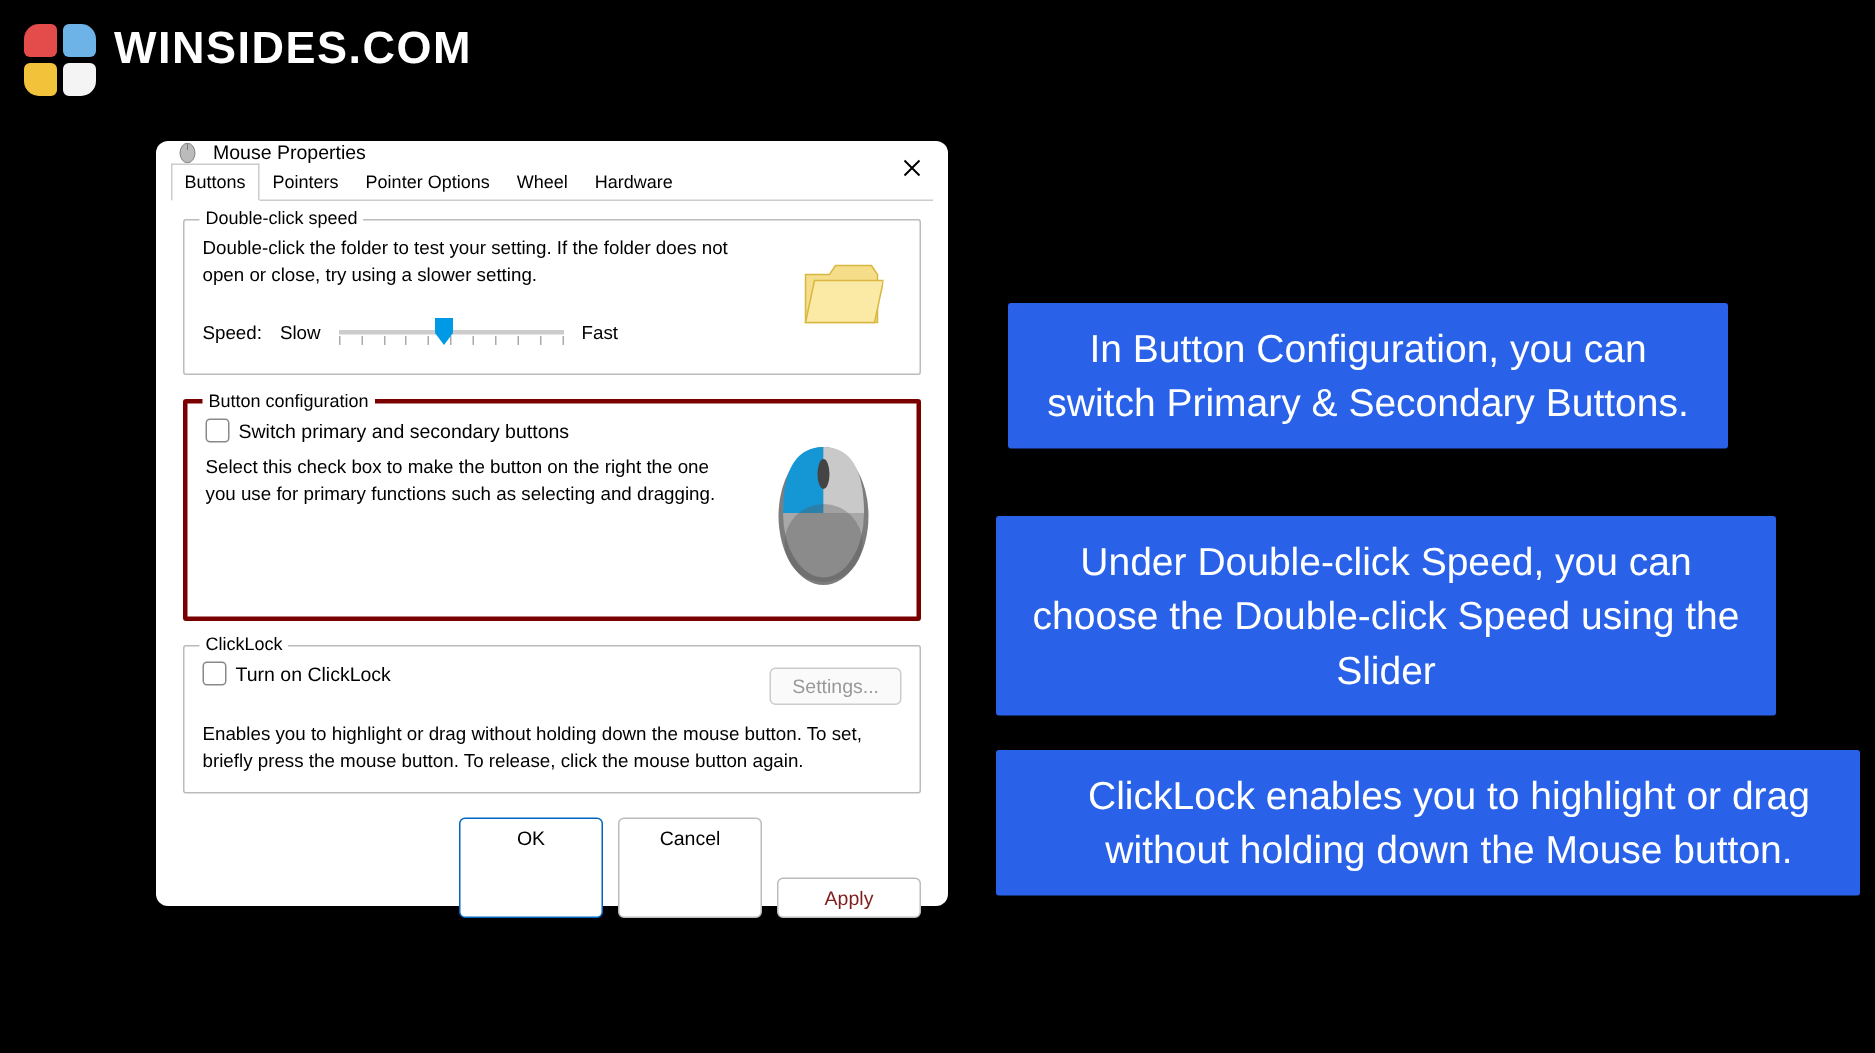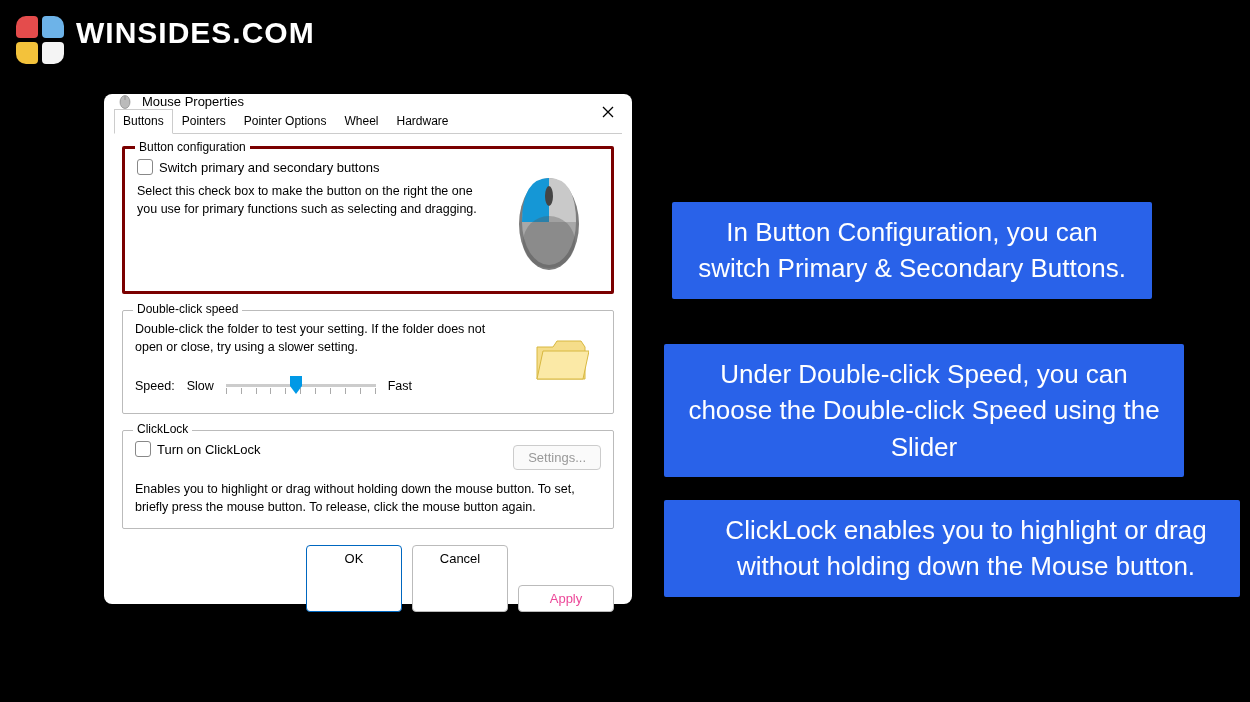--- a/index.html
+++ b/index.html
@@ -199,21 +199,21 @@
     padding: 5px 0;
     width: 96px;
     text-align: center;
     font-size: 13px;
     border: 1px solid #bbb;
     border-radius: 4px;
     background: #fff;
     cursor: pointer;
   }
   .btn.primary { border: 1px solid #0067c0; color: #000; }
-  .btn.disabled { color: #ec4899; margin-top: 40px; }
+  .btn.disabled { color: #7f1d1d; margin-top: 40px; }
 
   
   .callout {
     position: absolute;
     background: #2962e9;
     color: #fff;
     font-size: 26px;
     padding: 12px 20px;
     text-align: center;
     line-height: 1.4;
@@ -256,43 +256,20 @@
   <div class="tabs">
     <div class="tab active">Buttons</div>
     <div class="tab">Pointers</div>
     <div class="tab">Pointer Options</div>
     <div class="tab">Wheel</div>
     <div class="tab">Hardware</div>
   </div>
 
   <div class="tab-content">
 
-    <div class="group highlight">
-      <div class="group-title">Button configuration</div>
-      <div class="group-row">
-        <div class="group-col">
-          <div class="checkbox-row">
-            <div class="chk"></div>
-            <span>Switch primary and secondary buttons</span>
-          </div>
-          <div class="desc">Select this check box to make the button on the right the one you use for primary functions such as selecting and dragging.</div>
-        </div>
-        <div class="mouse-illus">
-          <svg width="80" height="110" viewBox="0 0 80 110">
-            <ellipse cx="40" cy="60" rx="30" ry="46" fill="#7d7d7d"></ellipse>
-            <ellipse cx="40" cy="58" rx="27" ry="43" fill="#a8a8a8"></ellipse>
-            <path d="M40 14 Q13 14 13 58 L40 58 Z" fill="#1597d6"></path>
-            <path d="M40 14 Q67 14 67 58 L40 58 Z" fill="#c9c9c9"></path>
-            <ellipse cx="40" cy="32" rx="4" ry="10" fill="#444"></ellipse>
-            <ellipse cx="40" cy="78" rx="26" ry="26" fill="#555" opacity="0.35"></ellipse>
-          </svg>
-        </div>
-      </div>
-    </div>
-
     <div class="group">
       <div class="group-title">Double-click speed</div>
       <div class="group-row">
         <div class="group-col">
           <div class="desc">Double-click the folder to test your setting. If the folder does not open or close, try using a slower setting.</div>
           <div class="speed-row">
             <span>Speed:</span>
             <span>Slow</span>
             <div class="slider-wrap">
               <div class="track"></div>
@@ -320,20 +297,43 @@
         </div>
         <div class="folder-illus">
           <svg width="56" height="48" viewBox="0 0 56 48">
             <path d="M4 10 L20 10 L24 4 L48 4 L52 10 L52 42 L4 42 Z" fill="#f5dd8a" stroke="#d8b840" stroke-width="1"></path>
             <path d="M4 42 L10 14 L56 14 L50 42 Z" fill="#fbe9a6" stroke="#d8b840" stroke-width="1"></path>
           </svg>
         </div>
       </div>
     </div>
 
+    <div class="group highlight">
+      <div class="group-title">Button configuration</div>
+      <div class="group-row">
+        <div class="group-col">
+          <div class="checkbox-row">
+            <div class="chk"></div>
+            <span>Switch primary and secondary buttons</span>
+          </div>
+          <div class="desc">Select this check box to make the button on the right the one you use for primary functions such as selecting and dragging.</div>
+        </div>
+        <div class="mouse-illus">
+          <svg width="80" height="110" viewBox="0 0 80 110">
+            <ellipse cx="40" cy="60" rx="30" ry="46" fill="#7d7d7d"></ellipse>
+            <ellipse cx="40" cy="58" rx="27" ry="43" fill="#a8a8a8"></ellipse>
+            <path d="M40 14 Q13 14 13 58 L40 58 Z" fill="#1597d6"></path>
+            <path d="M40 14 Q67 14 67 58 L40 58 Z" fill="#c9c9c9"></path>
+            <ellipse cx="40" cy="32" rx="4" ry="10" fill="#444"></ellipse>
+            <ellipse cx="40" cy="78" rx="26" ry="26" fill="#555" opacity="0.35"></ellipse>
+          </svg>
+        </div>
+      </div>
+    </div>
+
     <div class="group">
       <div class="group-title">ClickLock</div>
       <div style="display:flex;align-items:center;justify-content:space-between;margin-bottom:8px;">
         <div class="checkbox-row" style="margin-bottom:16px;">
           <div class="chk"></div>
           <span>Turn on ClickLock</span>
         </div>
         <button class="settings-btn" disabled="">Settings...</button>
       </div>
       <div class="desc">Enables you to highlight or drag without holding down the mouse button. To set, briefly press the mouse button. To release, click the mouse button again.</div>

